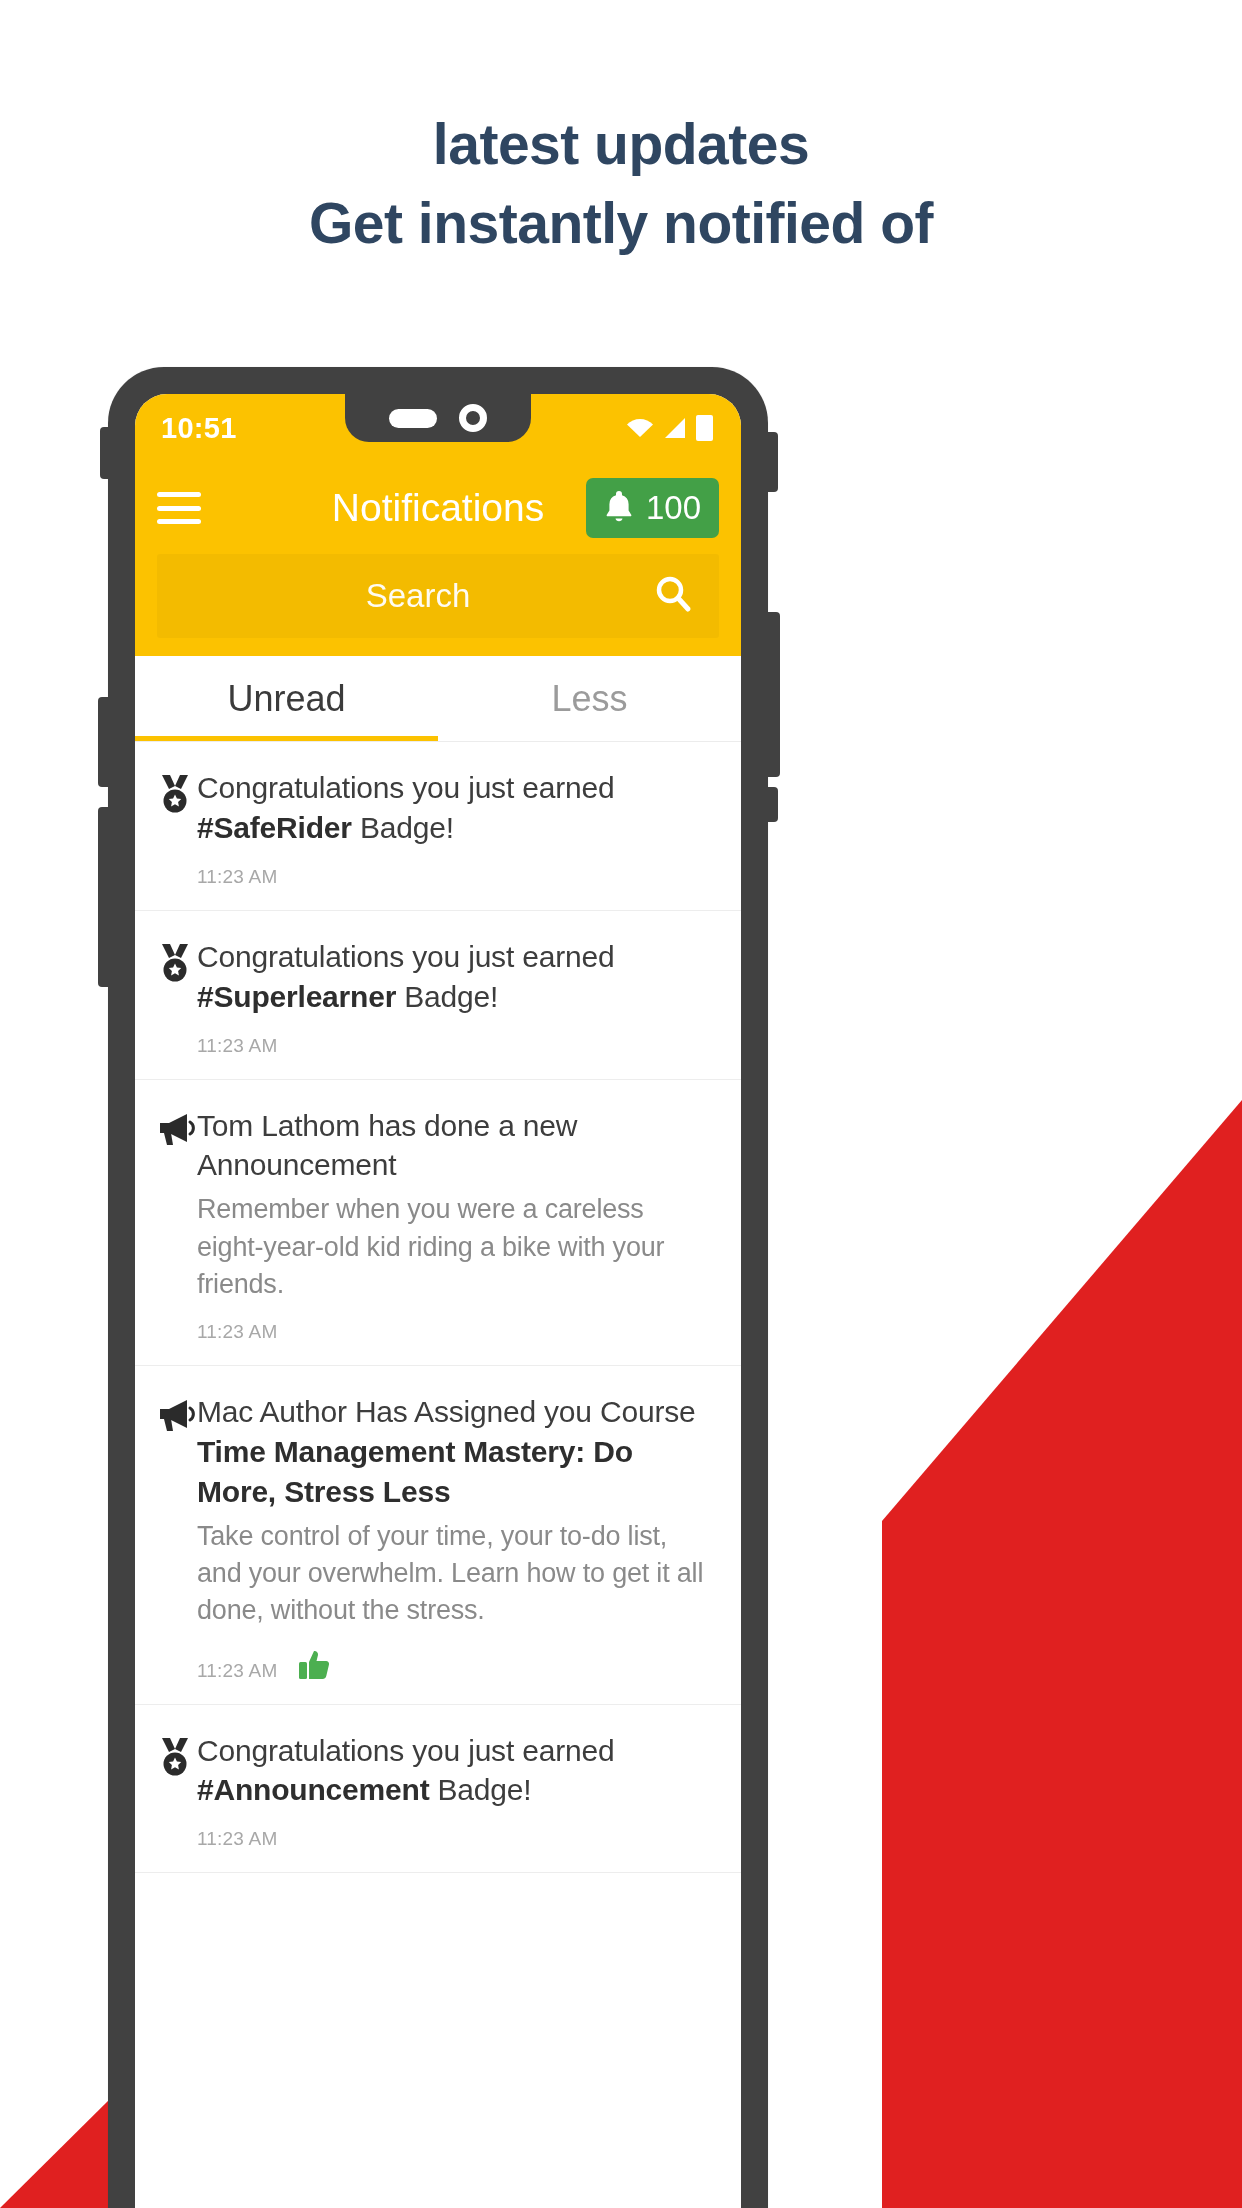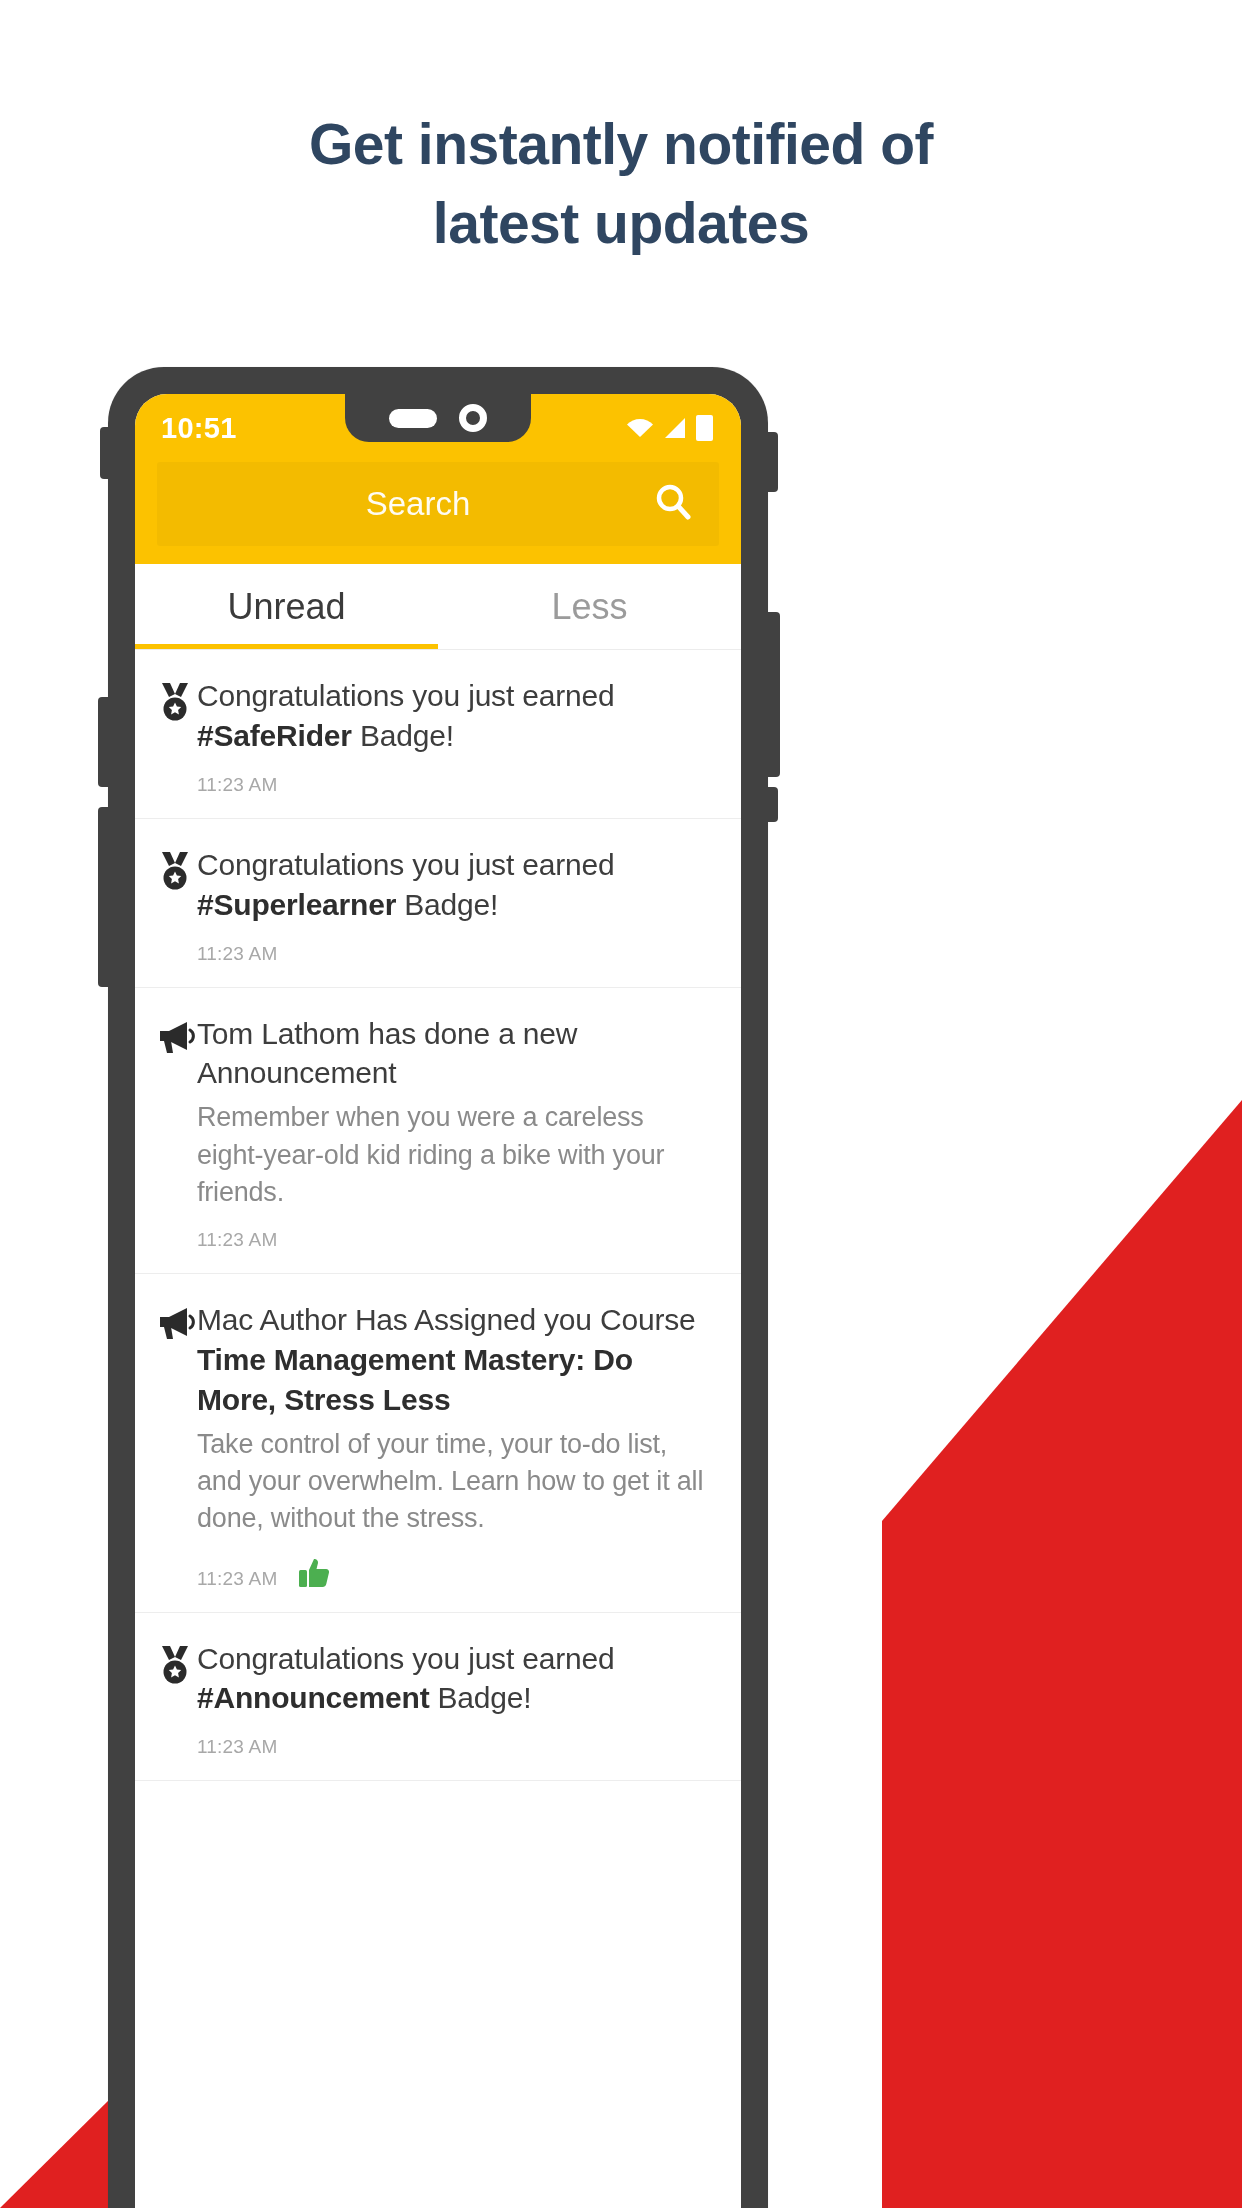--- a/index.html
+++ b/index.html
@@ -143,22 +143,22 @@
 </style>
 </head>
 <body>
 
 <div class="page">
 
   <div class="red-right"></div>
   <div class="red-left"></div>
 
   <div class="headline">
+    <div>latest updates</div>
     <div>Get instantly notified of</div>
-    <div>latest updates</div>
   </div>
 
   <div class="phone">
     <div class="btn-left-1"></div>
     <div class="btn-left-2"></div>
     <div class="btn-left-3"></div>
     <div class="btn-right-1"></div>
     <div class="btn-right-2"></div>
     <div class="btn-right-3"></div>
 
@@ -178,20 +178,37 @@
               </svg>
           </span>
           <span class="ico-batt"></span>
         </div>
         <div class="notch">
           <span class="notch-speaker"></span>
           <span class="notch-cam"></span>
         </div>
       </div>
 
+      <div class="appbar">
+        <div class="hamburger">
+          <span></span>
+            <span></span>
+            <span></span>
+        </div>
+        <div class="appbar-title">Notifications</div>
+        <div class="bell-badge">
+          <span>
+            <svg width="30" height="34" viewBox="0 0 30 34">
+              <path d="M15 2 a3 3 0 0 1 3 3 v1.2 a9.5 9.5 0 0 1 6.6 9 v6.3 l2.6 4.2 a1 1 0 0 1-.9 1.6 H3.7 a1 1 0 0 1-.9-1.6 l2.6-4.2 v-6.3 a9.5 9.5 0 0 1 6.6-9 V5 a3 3 0 0 1 3-3 z" fill="#fff"></path>
+              <path d="M11.5 29.5 a3.6 3.6 0 0 0 7 0 z" fill="#fff"></path>
+            </svg>
+          </span>
+          <span class="count">100</span>
+        </div>
+      </div>
 
       <div class="searchwrap">
         <div class="searchbar">
           <span class="ph">Search</span>
           <span>
             <svg width="40" height="40" viewBox="0 0 40 40">
               <circle cx="17" cy="16" r="11" fill="none" stroke="#fff" stroke-width="4.5"></circle>
               <line x1="25" y1="24" x2="35" y2="35" stroke="#fff" stroke-width="5" stroke-linecap="round"></line>
             </svg>
           </span>

